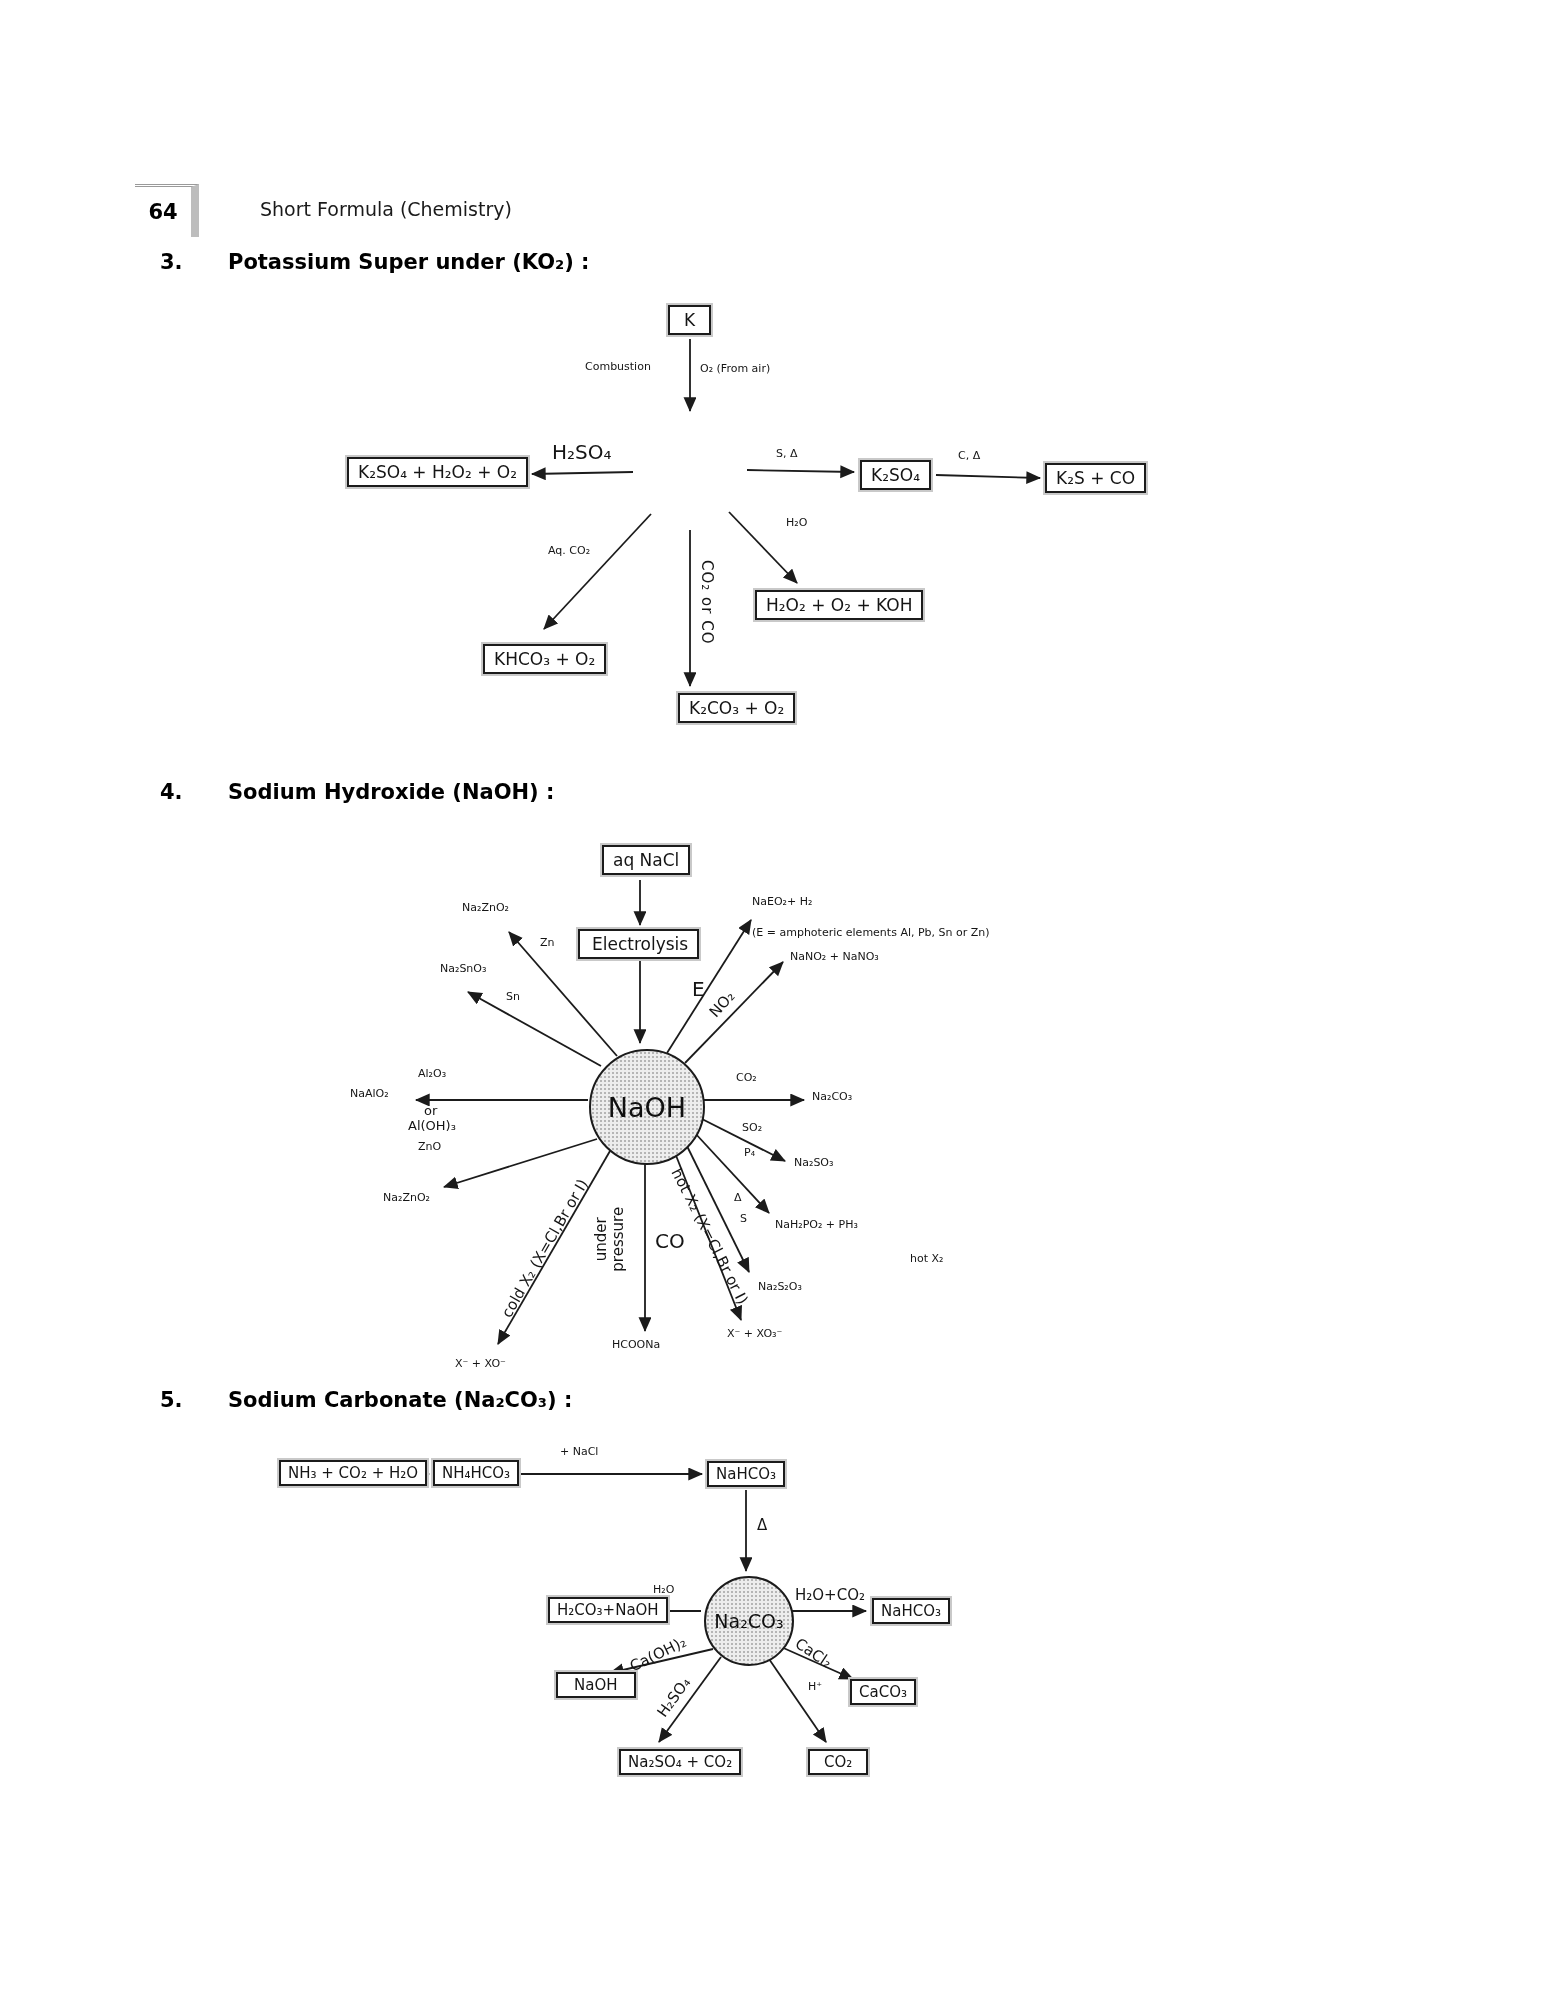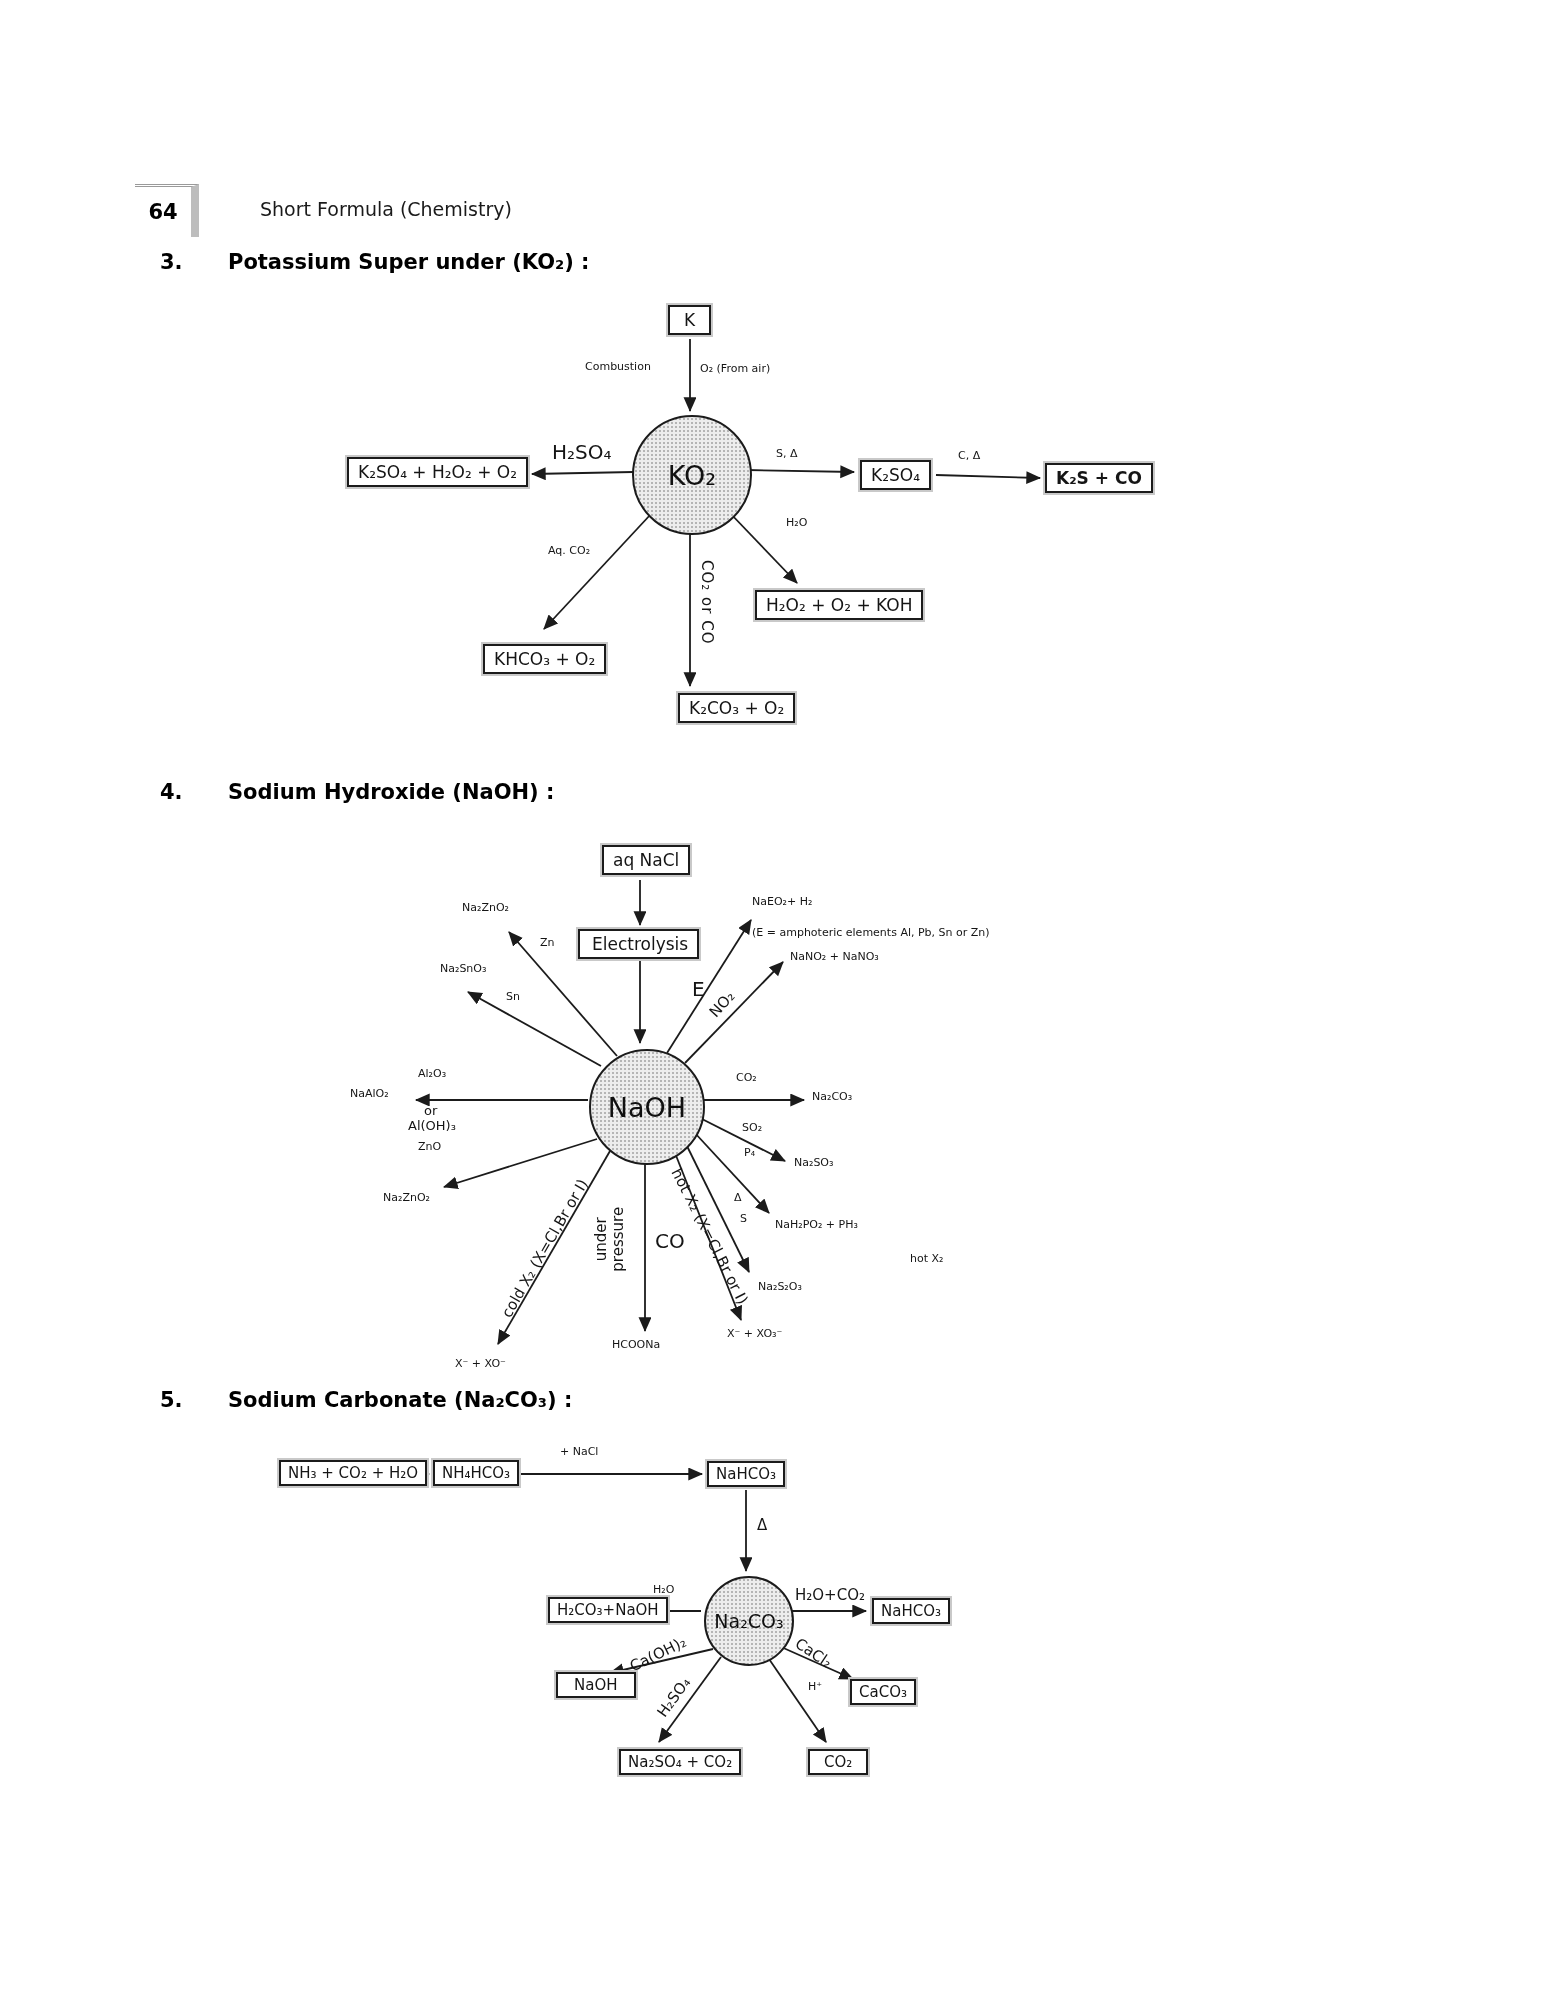--- a/index.html
+++ b/index.html
@@ -89,27 +89,26 @@
     <span>64</span>
   </div>
   <div class="headtitle">Short Formula (Chemistry)</div>
 
   <div class="h" style="left:160px;top:250px;">3.</div>
   <div class="h" style="left:228px;top:250px;">Potassium Super under (KO₂) :</div>
 
   <div class="box" style="left:668px;top:305px;padding:3px 14px;">K</div>
   <div class="lbl" style="left:585px;top:361px;">Combustion</div>
   <div class="lbl" style="left:700px;top:363px;">O₂ (From air)</div>
-  <div class="circle" style="left:632px;top:415px;width:116px;height:116px;font-size:27px;">KO₂</div>
   <div class="lbl lg" style="left:552px;top:441px;">H₂SO₄</div>
   <div class="box" style="left:347px;top:457px;">K₂SO₄ + H₂O₂ + O₂</div>
   <div class="lbl" style="left:776px;top:448px;">S, Δ</div>
   <div class="box" style="left:860px;top:460px;">K₂SO₄</div>
   <div class="lbl" style="left:958px;top:450px;">C, Δ</div>
-  <div class="box" style="left:1045px;top:463px;font-weight:bold;">K₂S + CO</div>
+  <div class="box" style="left:1045px;top:463px;">K₂S + CO</div>
   <div class="lbl" style="left:786px;top:517px;">H₂O</div>
   <div class="box" style="left:755px;top:590px;">H₂O₂ + O₂ + KOH</div>
   <div class="lbl" style="left:548px;top:545px;">Aq. CO₂</div>
   <div class="box" style="left:483px;top:636px;margin-top:8px;">KHCO₃ + O₂</div>
   <div class="lbl sm vtext" style="left:698px;top:560px;height:120px;">CO₂ or CO</div>
   <div class="box" style="left:638px;top:693px;margin-left:40px;">K₂CO₃ + O₂</div>
 
   <div class="h" style="left:160px;top:780px;">4.</div>
   <div class="h" style="left:228px;top:780px;">Sodium Hydroxide (NaOH) :</div>
 

